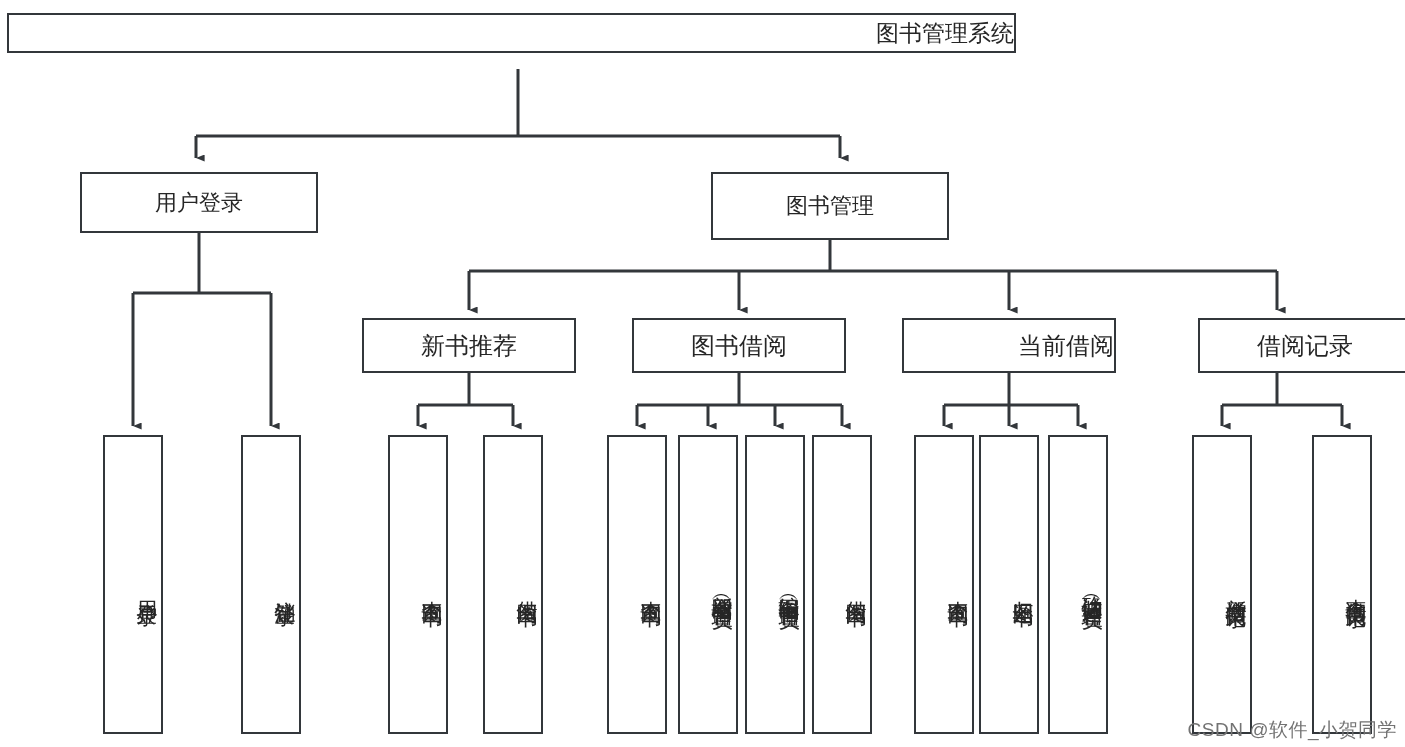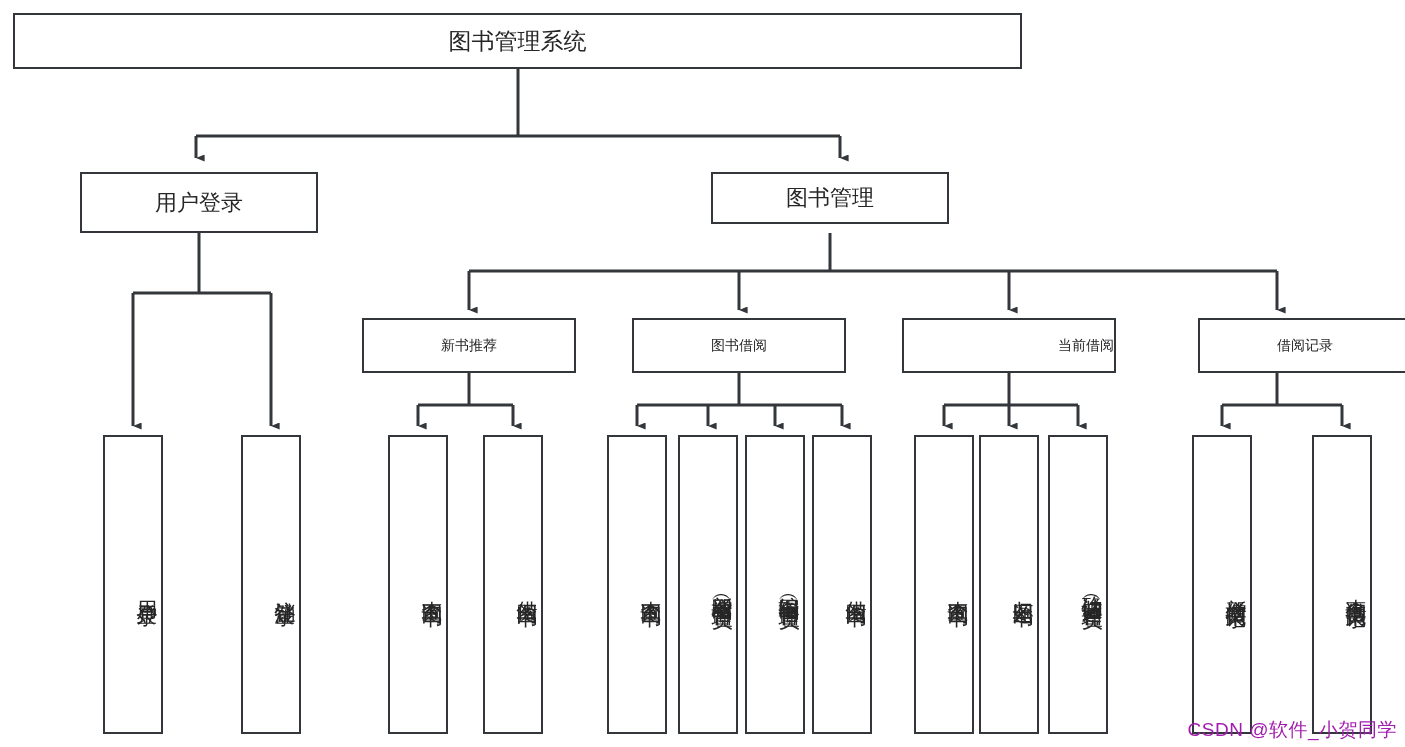--- a/index.html
+++ b/index.html
@@ -37,41 +37,41 @@
     line-height: 1.32;
   }
   .node.root {
     font-size: 23px;
     border-width: 2px;
   }
   .node.level1 {
     font-size: 22px;
   }
   .node.level2 {
-    font-size: 14px;
+    font-size: 24px;
   }
   .node.leaf {
     font-size: 21px;
     writing-mode: vertical-rl;
     text-orientation: upright;
     letter-spacing: 2px;
     align-items: flex-start;
     justify-content: center;
     padding-top: 6px;
   }
   .node.leaf .leaf-text {
     display: block;
     text-align: left;
   }
   #watermark {
     position: absolute;
     right: 8px;
     bottom: 4px;
     font-size: 19px;
-    color: #a21caf;
+    color: #737373;
     white-space: nowrap;
     letter-spacing: 0.5px;
   }
 </style>
 </head>
 <body>
 
 <div id="diagram-root">
 
   <svg id="diagram-svg" viewBox="0 0 1405 747" xmlns="http://www.w3.org/2000/svg">
@@ -117,28 +117,28 @@
       <path d="M 1009,405 L 1009,426" marker-end="url(#arrowhead)"></path>
       <path d="M 1078,405 L 1078,426" marker-end="url(#arrowhead)"></path>
 
       <path d="M 1277,373 L 1277,405"></path>
       <path d="M 1222,405 L 1342,405"></path>
       <path d="M 1222,405 L 1222,426" marker-end="url(#arrowhead)"></path>
       <path d="M 1342,405 L 1342,426" marker-end="url(#arrowhead)"></path>
     </g>
   </svg>
 
-  <div class="node root" style="left:13px; top:13px; width:1009px; height:56px;">
+  <div class="node root" style="left:7px; top:13px; width:1009px; height:40px;justify-content:flex-end;">
     <span>图书管理系统</span>
   </div>
 
   <div class="node level1" style="left:80px; top:172px; width:238px; height:61px;">
     <span>用户登录</span>
   </div>
-  <div class="node level1" style="left:711px; top:172px; width:238px; height:52px;">
+  <div class="node level1" style="left:711px; top:172px; width:238px; height:68px;">
     <span>图书管理</span>
   </div>
 
   <div class="node level2" style="left:362px; top:318px; width:214px; height:55px;">
     <span>新书推荐</span>
   </div>
   <div class="node level2" style="left:632px; top:318px; width:214px; height:55px;">
     <span>图书借阅</span>
   </div>
   <div class="node level2" style="left:902px; top:318px; width:214px; height:55px;justify-content:flex-end;">

